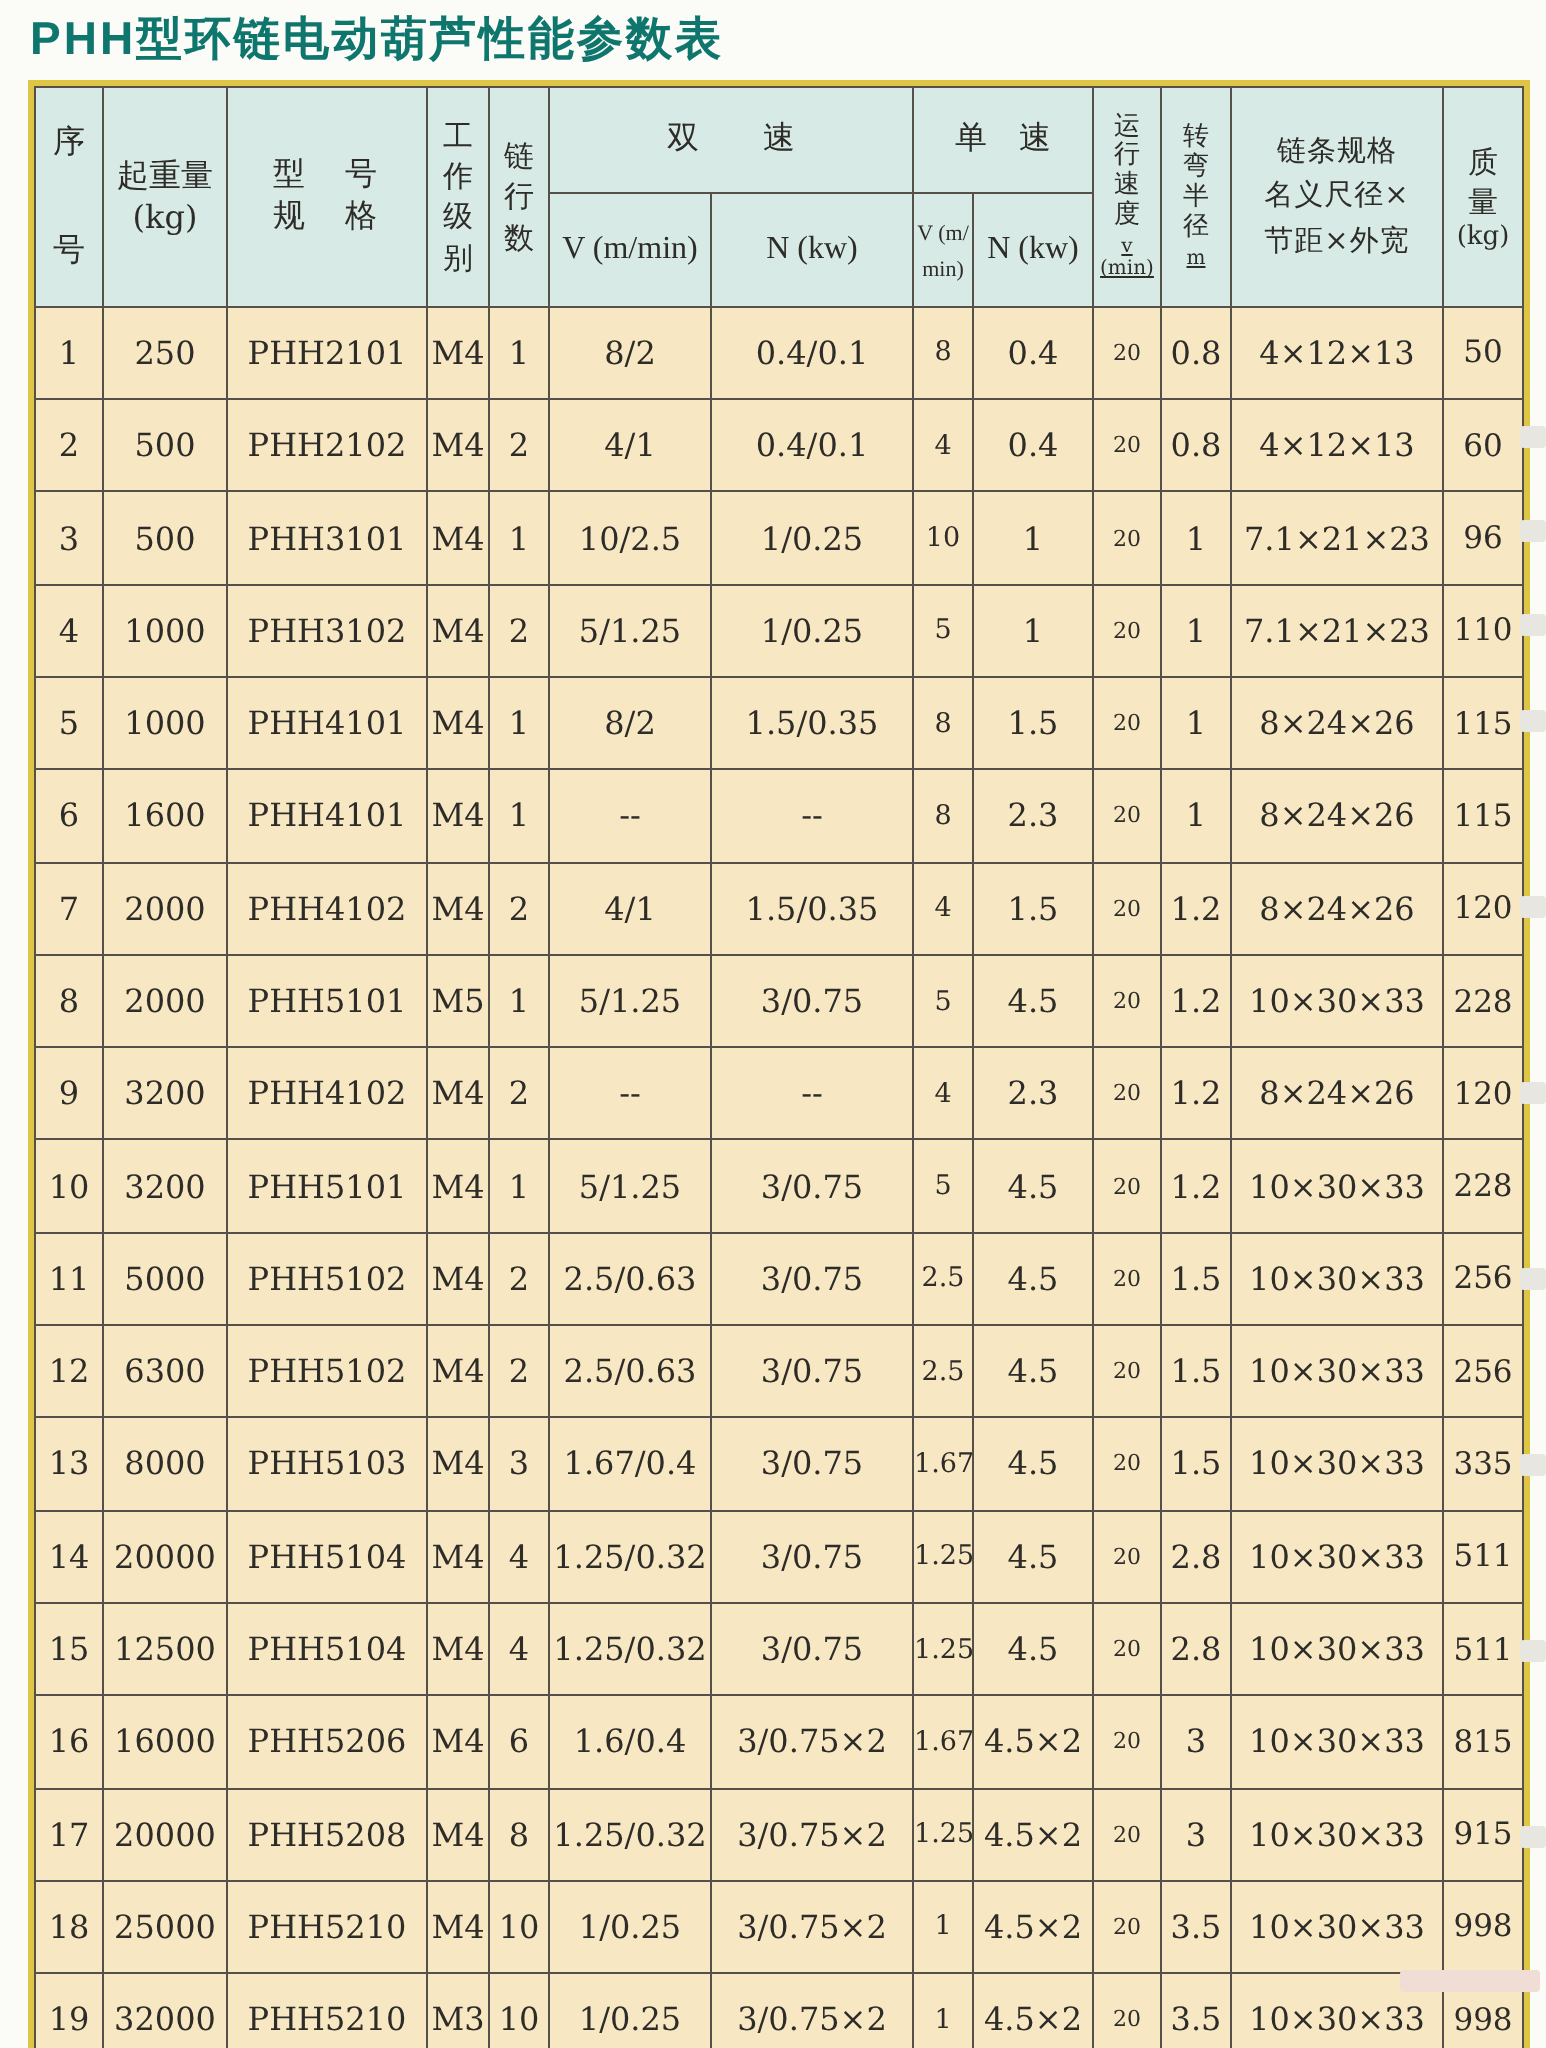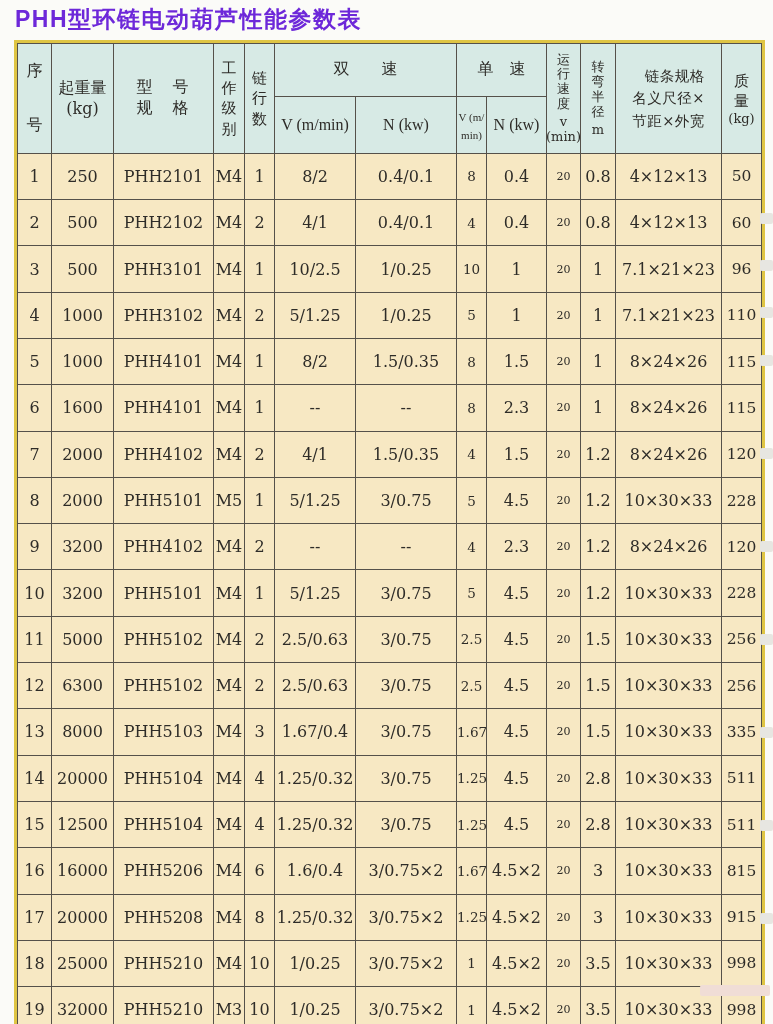--- a/index.html
+++ b/index.html
@@ -11,21 +11,21 @@
     position:relative;
     overflow:hidden;
   }
   .page{position:absolute;inset:0;}
   .title{
     position:absolute;left:15px;top:4px;
     font-family:"Liberation Sans","DejaVu Sans",sans-serif;
     font-weight:bold;
     font-size:23px;
     letter-spacing:1.5px;
-    color:#6d28d9;
+    color:#0f766e;
     margin:0;
   }
   .table-frame{
     position:absolute;left:14px;top:40px;
     border:3px solid #dfc544;
     background:#f7e8c3;
   }
   table.spec{
     border-collapse:collapse;
     table-layout:fixed;
@@ -55,23 +55,23 @@
     display:flex;
     flex-direction:column;
     align-items:center;
     justify-content:center;
   }
   .cellbox.spread{justify-content:center;}
   
   .chars{white-space:pre-line;line-height:1.35;font-size:15px;}
   .chars.tight{line-height:1.15;font-size:13px;}
   .chars.gap-lg{line-height:3.4;font-size:16px;}
-  .pre{white-space:pre-line;text-align:right;}
+  .pre{white-space:pre-line;}
   .unit{font-size:13px;}
-  .unit-xs{font-size:13px;margin-top:2px;}
+  .unit-xs{font-size:10px;margin-top:2px;text-decoration:underline;}
   .hdr-sm{font-size:11px;line-height:1.15;}
   .chain-spec-hdr{font-size:14.5px;line-height:1.55;letter-spacing:0.5px;}
   .model-line{font-size:16px;letter-spacing:2px;}
   td.sm-num{font-size:13.5px;}
   td.cell-travel-speed{font-size:11px;margin-top:38px;}
   td.cell-mass{font-size:15.5px;}
   
   .stripe{
     position:absolute;
     background:#e7e6e1;

